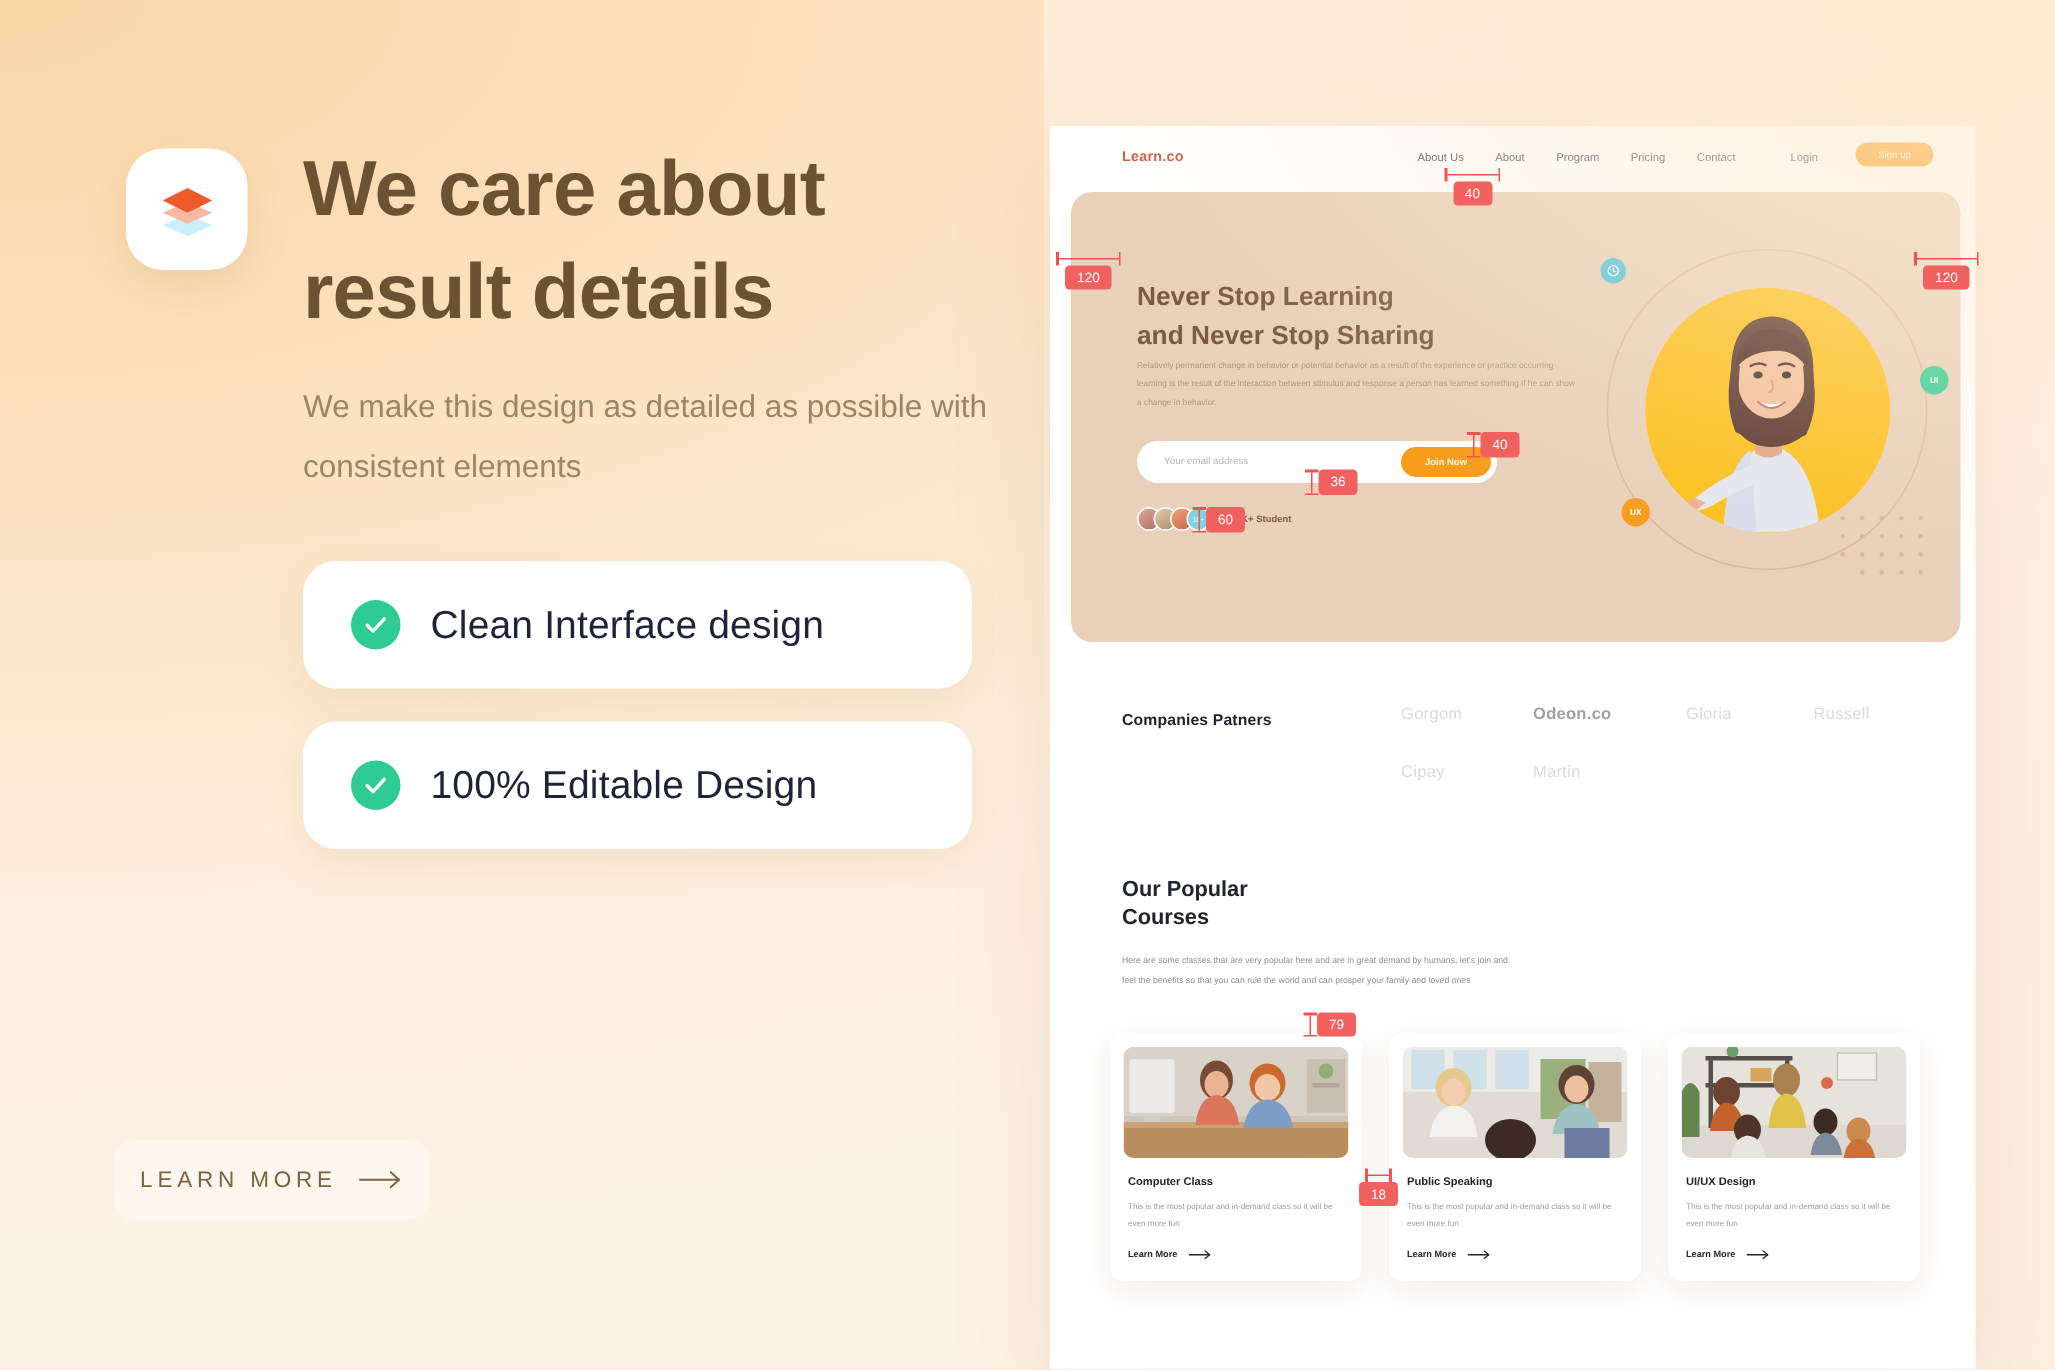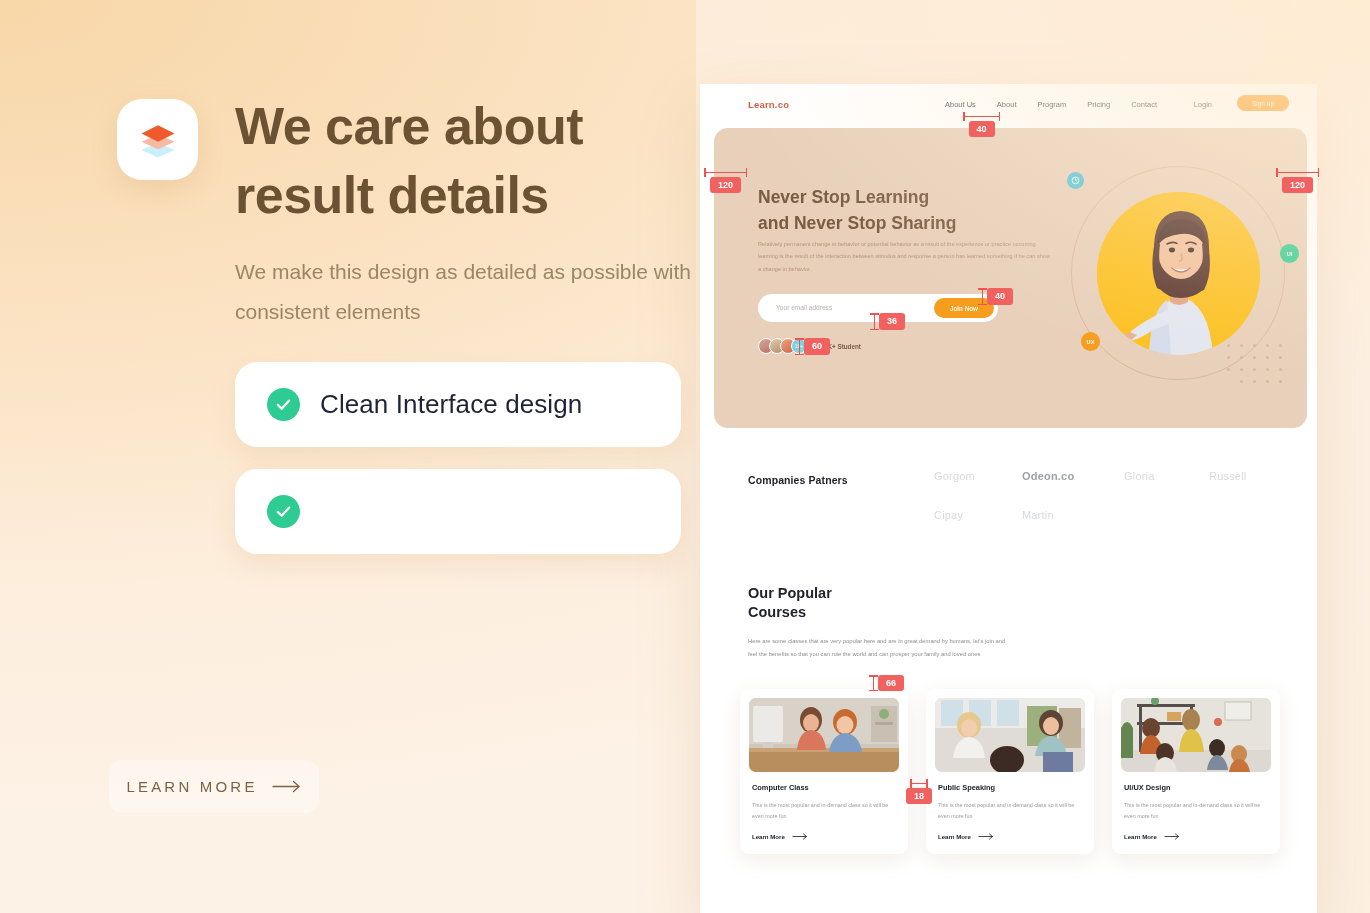--- a/index.html
+++ b/index.html
@@ -13,21 +13,21 @@
     background:
       radial-gradient(120% 90% at 0% 0%, #f8d7a8 0%, #fbe3c4 42%, #fdeedd 72%, #fdf2e6 100%);
   }
   .stage:after{
     content:""; position:absolute; inset:0;
     background:radial-gradient(80% 70% at 100% 0%, rgba(255,236,210,.85) 0%, rgba(255,244,230,0) 60%);
     pointer-events:none;
   }
 
   
-  .left { position:absolute; left:0; top:0; width:696px; height:913px; z-index:3;margin-left:33px;}
+  .left { position:absolute; left:0; top:0; width:696px; height:913px; z-index:3;}
 
   .logo-badge{
     position:absolute; left:84px; top:99px; width:81px; height:81px;
     background:#ffffff; border-radius:25px;
     box-shadow:0 10px 26px rgba(196,140,74,.18);
     display:flex; align-items:center; justify-content:center;
   }
   .logo-badge svg{ width:44px; height:44px; display:block;}
 
   .headline{
@@ -35,21 +35,21 @@
     font-size:52px; line-height:1.33; font-weight:bold;
     letter-spacing:-0.5px; color:#6b5232;
   }
   .headline .l2{ display:block; }
 
   .subhead{
     position:absolute; left:202px; top:252px; width:470px;
     font-size:21px; line-height:1.92; color:#9a8565; font-weight:400;
   }
 
-  .features{ position:absolute; left:202px; top:362px; width:446px; }
+  .features{ position:absolute; left:202px; top:374px; width:446px; }
   .feature{
     position:relative; height:85px; margin-bottom:22px;
     background:#ffffff; border-radius:22px;
     box-shadow:0 12px 26px rgba(199,146,83,.14);
     display:flex; align-items:center; padding-left:32px;
   }
   .check{
     width:33px; height:33px; border-radius:50%; background:#2ecc93;
     display:flex; align-items:center; justify-content:center; flex:0 0 auto;
   }
@@ -210,21 +210,21 @@
   .card-link{
     margin-top:11px; margin-left:3px; display:flex; align-items:center;
   }
   .card-link span{ font-size:6.1px; font-weight:bold; color:#21242e; }
   .card-link svg{ margin-left:7px; width:17px; height:7px; }
 
   
   .ann{ position:absolute; z-index:20; }
   .ann-pill{
     background:#f0615f; color:#ffffff; border-radius:3px;
-    font-size:9px; font-weight:bold; padding:3px 8px;
+    font-size:9px; font-weight:normal; padding:3px 8px;
     display:inline-block; line-height:1.15; text-align:center;
   }
   .ann-h{ display:flex; flex-direction:column; align-items:center; }
   .ann-hline{ position:relative; height:9px; display:flex; align-items:center; }
   .ann-hline .bar{ height:1.6px; background:#ef5350; }
   .ann-hline .cap{ width:1.6px; height:9px; background:#ef5350; }
   .ann-v{ display:flex; align-items:center; }
   .ann-vline{ position:relative; width:9px; display:flex; flex-direction:column; align-items:center; }
   .ann-vline .vbar{ width:1.6px; background:#ef5350; }
   .ann-vline .vcap{ height:1.6px; width:9px; background:#ef5350; }
@@ -262,20 +262,21 @@
         <span class="feature-label">Clean Interface design</span>
       </div>
 
 
       <div class="feature">
         <span class="check">
           <svg viewBox="0 0 24 24" fill="none" stroke="#ffffff" stroke-width="3.2" stroke-linecap="round" stroke-linejoin="round">
             <polyline points="4,12.5 9.5,18 20,6.5"></polyline>
           </svg>
         </span>
+        <span class="feature-label">100% Editable Design</span>
       </div>
     </div>
 
     <div class="learn-more">
       <span class="lm-text">LEARN MORE</span>
       <span class="lm-arrow">
         <svg viewBox="0 0 30 13" fill="none" stroke="#7b6340" stroke-width="1.3" stroke-linecap="round" stroke-linejoin="round">
           <line x1="1" y1="6.5" x2="27" y2="6.5"></line>
           <polyline points="21.5,1.5 27,6.5 21.5,11.5"></polyline>
         </svg>
@@ -571,21 +572,21 @@
     </div>
     <span class="ann-pill">60</span>
   </div>
 
   <div class="ann ann-v" style="left:869px;top:675px;">
     <div class="ann-vline">
       <span class="vcap"></span>
         <span class="vbar" style="height:13px"></span>
         <span class="vcap"></span>
     </div>
-    <span class="ann-pill">66</span>
+    <span class="ann-pill">79</span>
   </div>
 
   <div class="ann ann-h" style="left:906px;top:779px;">
     <div class="ann-hline">
       <span class="cap"></span>
         <span class="bar" style="width:14px"></span>
         <span class="cap"></span>
     </div>
     <span class="ann-pill">18</span>
   </div>

